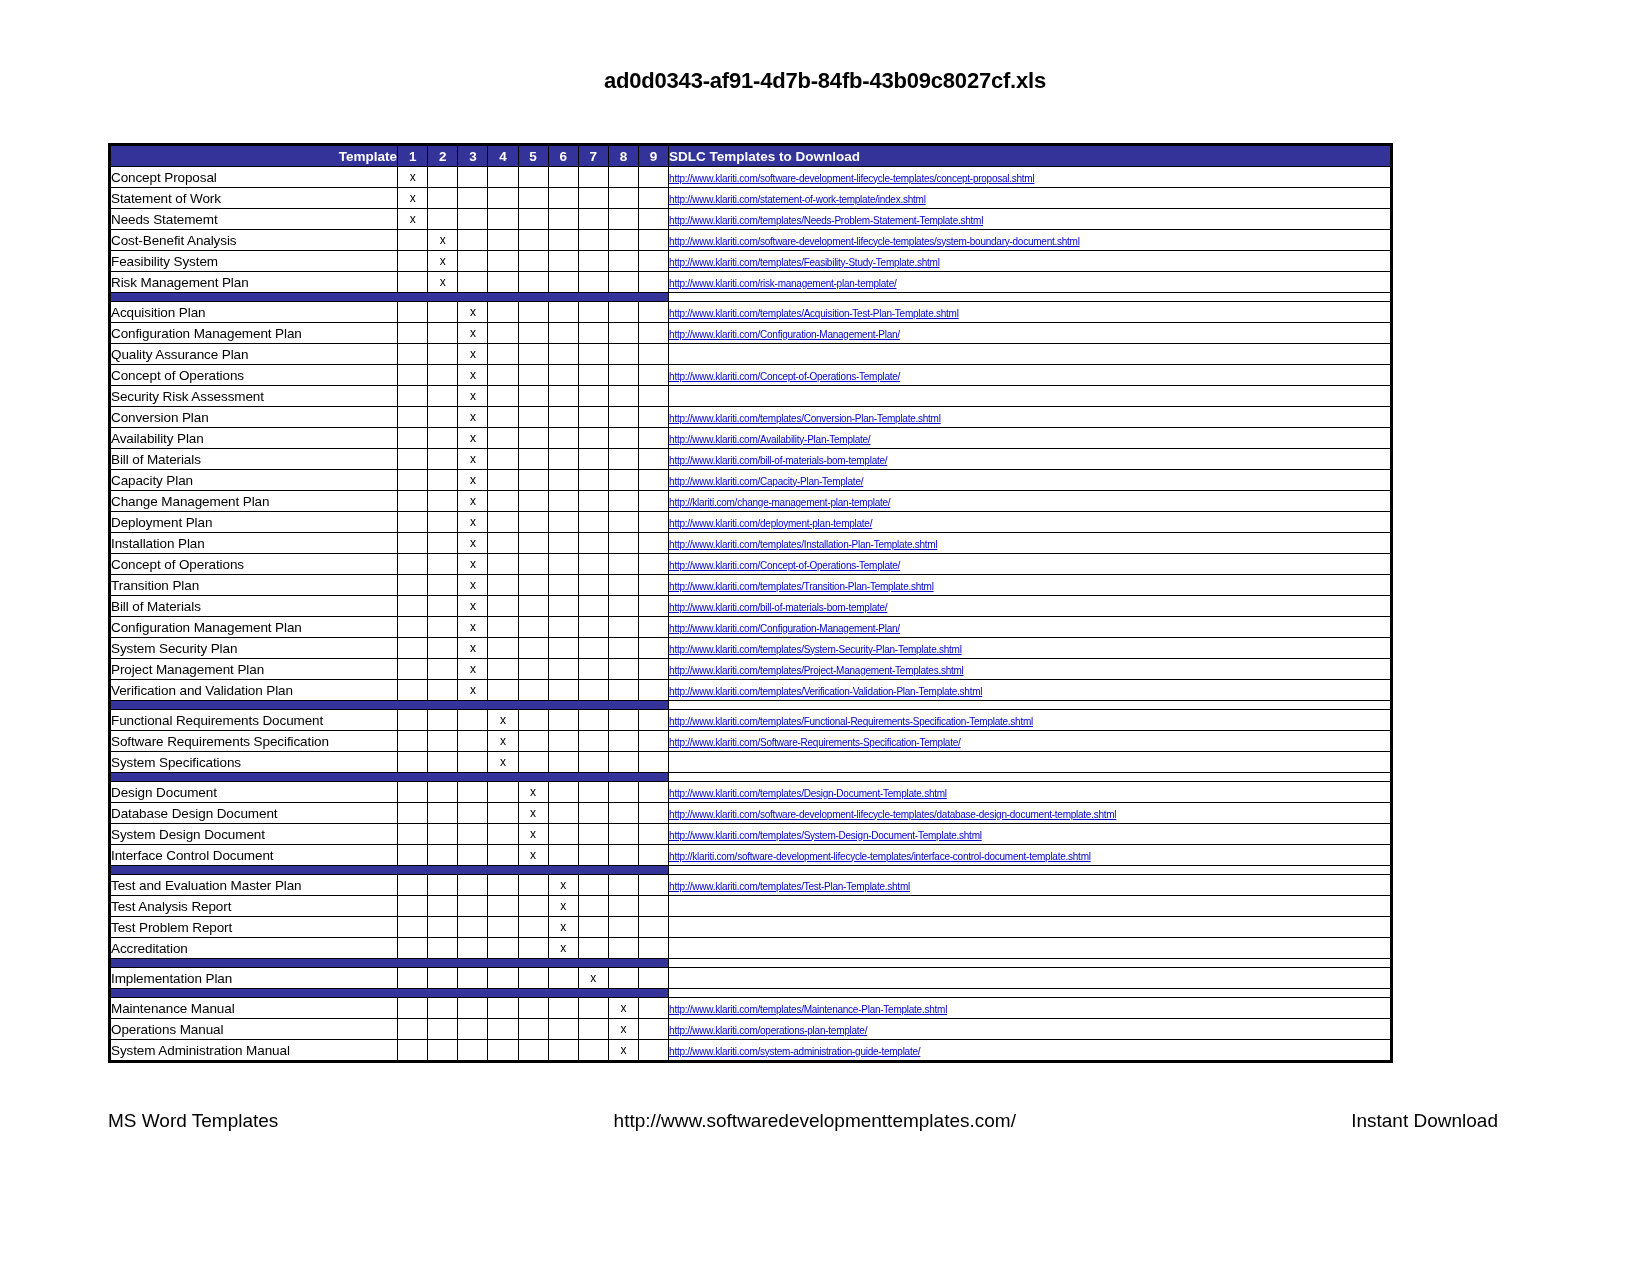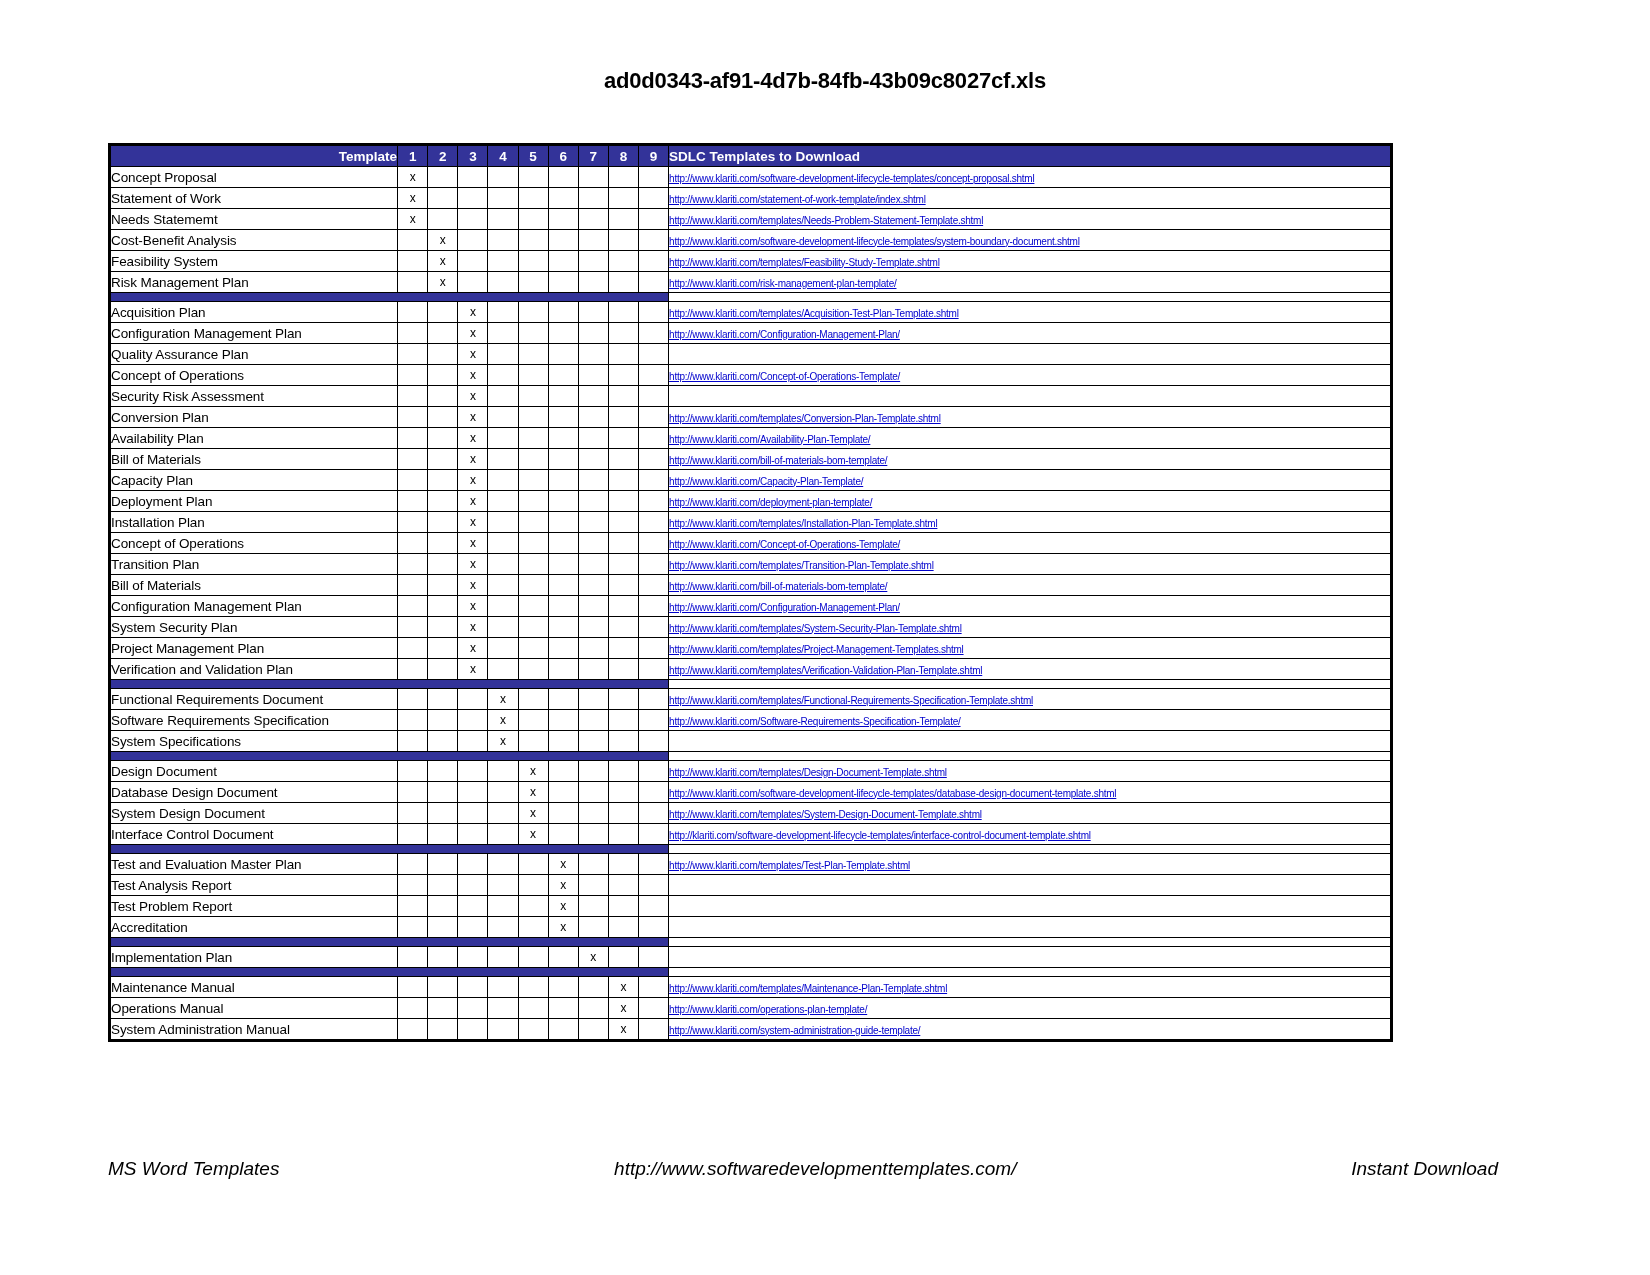--- a/index.html
+++ b/index.html
@@ -107,24 +107,23 @@
 
   #footer {
     position: absolute;
     left: 108px;
     top: 1110px;
     width: 1390px;
     display: flex;
     justify-content: flex-start;
     align-items: baseline;
     font-size: 19px;
-    font-style: italic;
   }
   #footer .f-left  { text-align: left; }
-  #footer .f-mid   { text-align: center; flex: 1; margin-top: 48px; }
+  #footer .f-mid   { text-align: center; flex: 1; }
   #footer .f-right { text-align: right; }
 </style>
 </head>
 <body>
 
 <div id="page">
 
   <div id="doc-title">ad0d0343-af91-4d7b-84fb-43b09c8027cf.xls</div>
 
   <div id="sheet">
@@ -352,20 +351,33 @@
             <td class="mark">x</td>
             <td class="mark"></td>
             <td class="mark"></td>
             <td class="mark"></td>
             <td class="mark"></td>
             <td class="mark"></td>
             <td class="mark"></td>
             <td class="url"><span class="link">http://www.klariti.com/Capacity-Plan-Template/</span></td>
           </tr>
           <tr>
+            <td class="name">Change Management Plan</td>
+            <td class="mark"></td>
+            <td class="mark"></td>
+            <td class="mark">x</td>
+            <td class="mark"></td>
+            <td class="mark"></td>
+            <td class="mark"></td>
+            <td class="mark"></td>
+            <td class="mark"></td>
+            <td class="mark"></td>
+            <td class="url"><span class="link">http://klariti.com/change-management-plan-template/</span></td>
+          </tr>
+          <tr>
             <td class="name">Deployment Plan</td>
             <td class="mark"></td>
             <td class="mark"></td>
             <td class="mark">x</td>
             <td class="mark"></td>
             <td class="mark"></td>
             <td class="mark"></td>
             <td class="mark"></td>
             <td class="mark"></td>
             <td class="mark"></td>

